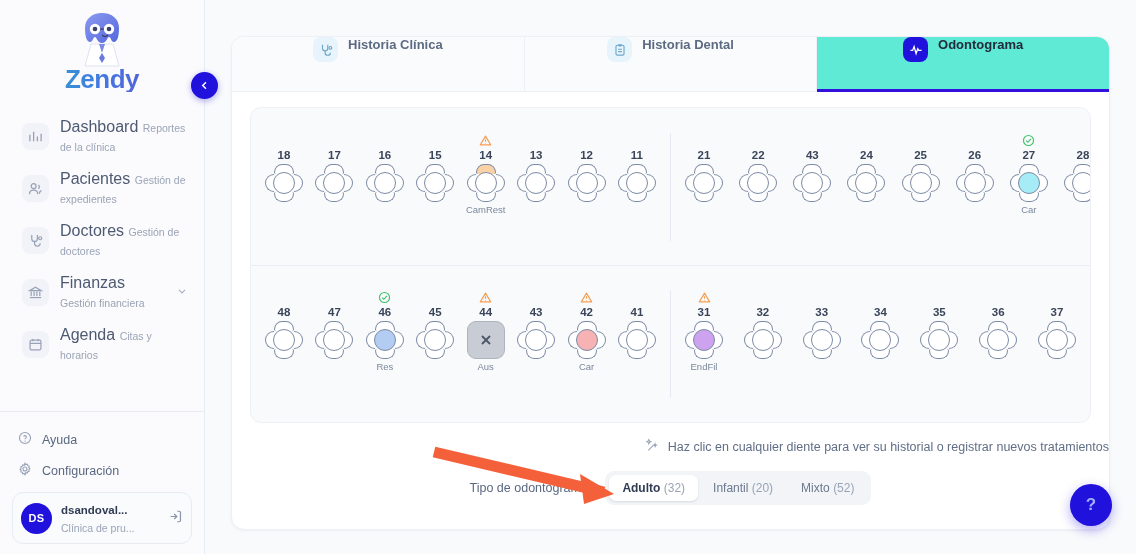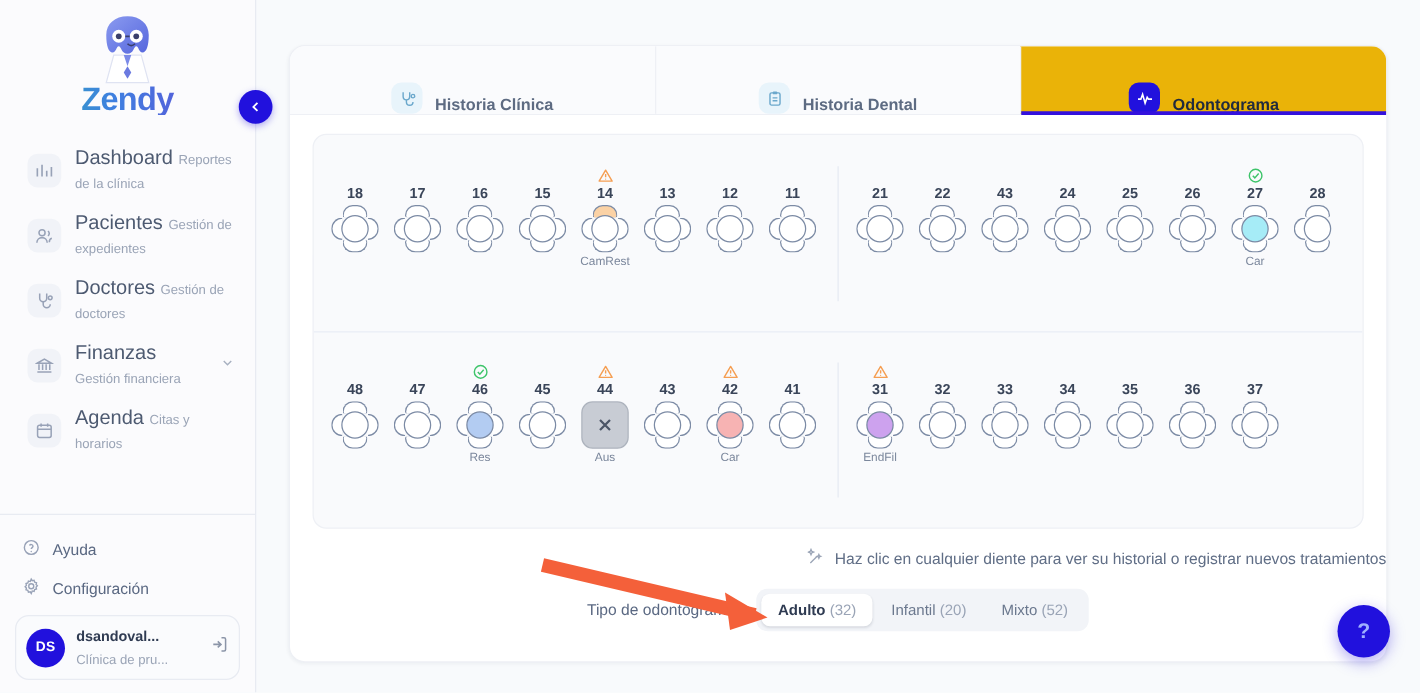--- a/index.html
+++ b/index.html
@@ -84,47 +84,47 @@
   .main { flex: 1 1 auto; position: relative; padding: 36px 26px 0 26px; }
   .card {
     background: #fff; border: 1px solid #eef0f5; border-radius: 13px;
     box-shadow: 0 1px 3px rgba(22,30,55,.05);
     height: 494px; overflow: hidden; position: relative;
   }
 
   
   .tabs { display: flex; height: 55px; border-bottom: 1px solid #eef0f5; }
   .tab {
-    flex: 1 1 0; display: flex; align-items: flex-end; justify-content: center;
+    flex: 1 1 0; display: flex; align-items: flex-start; justify-content: center;
     gap: 10px; cursor: pointer; position: relative;
     background: #fafbfd; color: #5d6b82;
     font-size: 13px; font-weight: bold;
   }
   .tab + .tab { border-left: 1px solid #eef0f5; }
-  .tab.active { background: #eab308; color: #222b3d; }
+  .tab.active { background: #5eead4; color: #222b3d; }
   .tab.active::after {
     content: ""; position: absolute; left: 0; right: 0; bottom: -1px;
     height: 3px; background: #3311dd;
   }
   .tab-ic {
     width: 25px; height: 25px; border-radius: 8px; flex: 0 0 25px;
     background: #e8f4fb; color: #6ba8cc;
     display: flex; align-items: center; justify-content: center;
   }
   .tab.active .tab-ic { background: #2111dd; color: #fff; }
 
   
   .odo-wrap { padding: 15px 18px 0; }
   .odo {
     background: #f9fafc; border: 1px solid #eef0f5; border-radius: 11px;
     height: 316px; overflow: hidden; position: relative;
   }
   .arch { display: flex; height: 50%; align-items: center; }
   .arch.lower { border-top: 1px solid #e9edf5; }
-  .quad { flex: 1 1 0; display: flex; justify-content: flex-start; align-items: flex-start;
+  .quad { flex: 1 1 0; display: flex; justify-content: space-between; align-items: flex-start;
           padding: 0 8px; height: 108px; }
   .quad.q-left { border-right: 1px solid #e6eaf2; }
 
   .tooth { width: 50px; display: flex; flex-direction: column; align-items: center;
            cursor: pointer; position: relative; }
   .tooth-flag { height: 15px; display: flex; align-items: center; justify-content: center; }
   .tooth-num { font-size: 11.5px; font-weight: bold; color: #3a4559; line-height: 14px; }
   .tooth-body { width: 38px; height: 38px; position: relative; margin-top: 2px; }
   .tooth-lbl { font-size: 9.5px; color: #7b879c; margin-top: 2px; height: 12px; line-height: 12px; }
 

